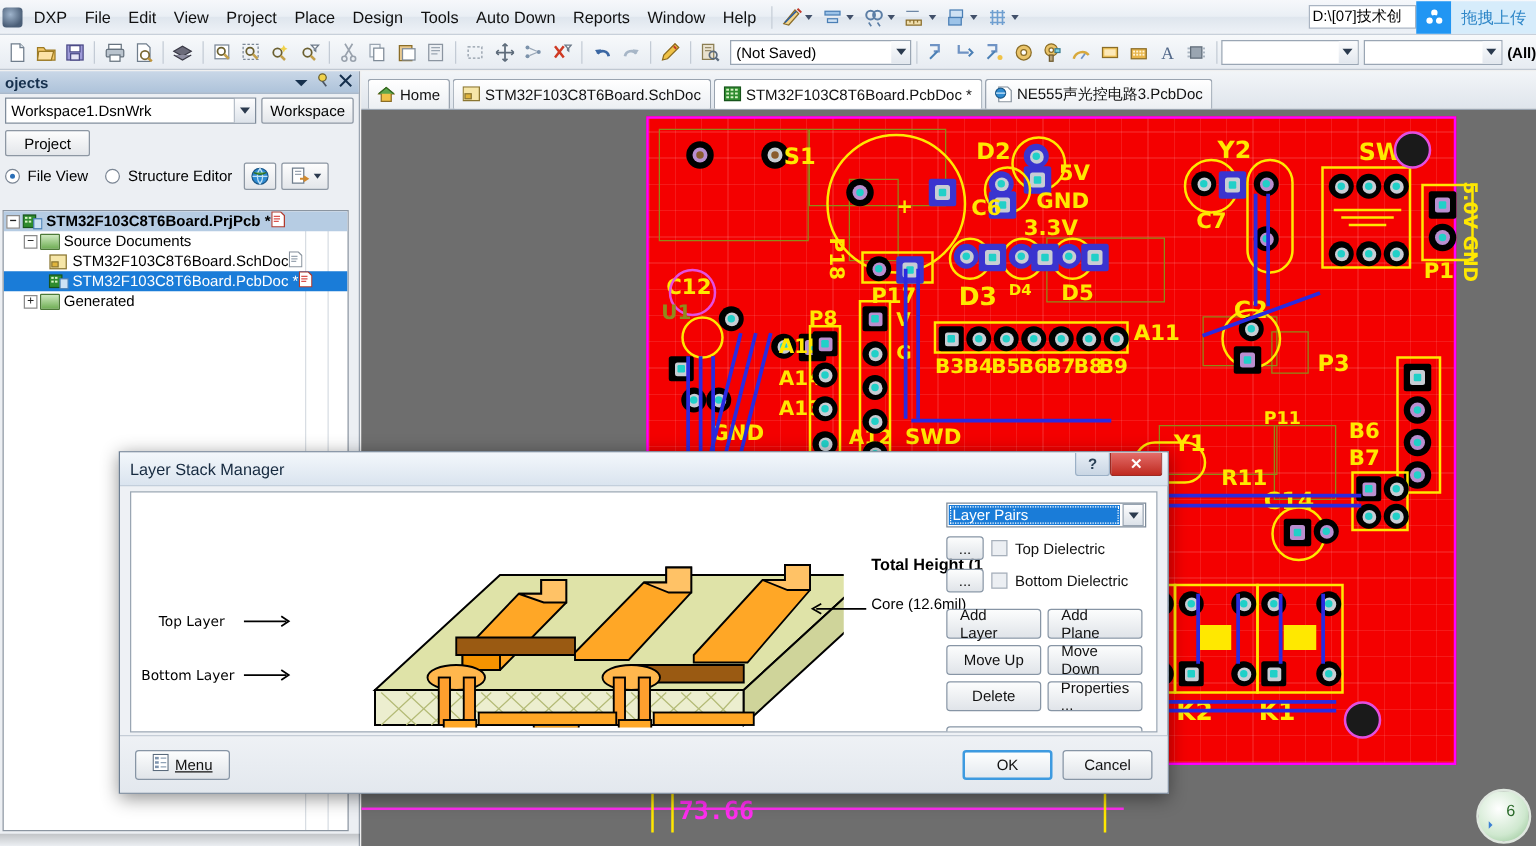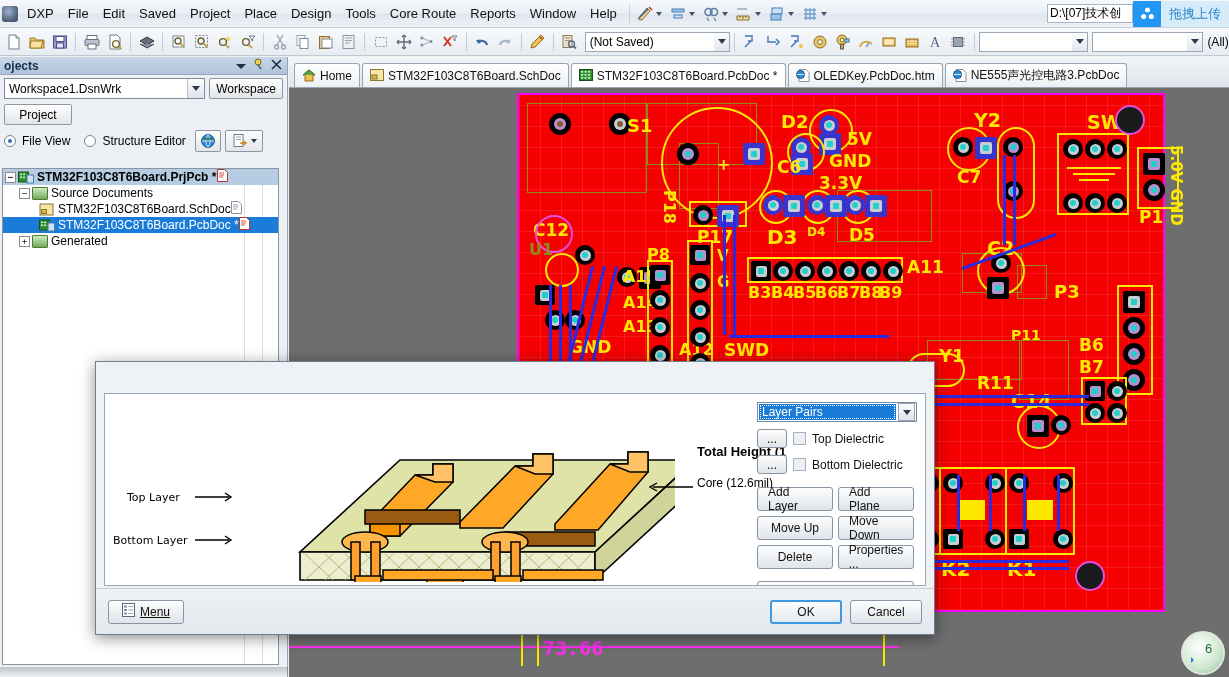--- a/index.html
+++ b/index.html
@@ -67,21 +67,21 @@
   .tb-combo {
     height: 20px; border: 1px solid #9aa6b4; background: #fff;
     display: flex; align-items: center; font-size: 12px; padding-left: 4px;
   }
   .tb-combo .arrow {
     margin-left: auto; width: 15px; height: 18px;
     display: flex; align-items: center; justify-content: center;
     background: linear-gradient(to bottom, #fbfcfd, #e2e7ee);
   }
   .cb-tri { width: 0; height: 0; border-left: 4px solid transparent; border-right: 4px solid transparent; border-top: 5px solid #2b3a4e; }
-  .all-label { font-size: 12px; margin-left: 4px; }
+  .all-label { font-size: 12px; margin-left: 4px; font-weight: bold; }
 
   
   .panel {
     position: absolute; left: 0; top: 57px; width: 288px; height: 620px;
     background: #eceff3; border-right: 1px solid #9aa4b0;
   }
   .panel-title {
     height: 18px; background: linear-gradient(to bottom, #c9d7e7, #aec3da);
     display: flex; align-items: center; padding-left: 4px;
     font-size: 12px; font-weight: bold; color: #16304d;
@@ -257,26 +257,26 @@
 </head>
 <body>
 
 <div id="app">
 
   <div class="menubar">
     <div class="dxp-logo"></div>
     <div class="menu-item">DXP</div>
     <div class="menu-item">File</div>
     <div class="menu-item">Edit</div>
-    <div class="menu-item">Saved</div>
+    <div class="menu-item">View</div>
     <div class="menu-item">Project</div>
     <div class="menu-item">Place</div>
     <div class="menu-item">Design</div>
     <div class="menu-item">Tools</div>
-    <div class="menu-item">Core Route</div>
+    <div class="menu-item">Auto Down</div>
     <div class="menu-item">Reports</div>
     <div class="menu-item">Window</div>
     <div class="menu-item">Help</div>
 
     <div class="mbsep"></div>
     <div class="mbicon">
       <svg width="17" height="16" viewBox="0 0 17 16">
           <path d="M2 13 L11 2 l3 3 L6 14 Z" fill="#f3d58b" stroke="#8a6d2a"></path>
           <path d="M3 12 L12 3" stroke="#2e5fa3" stroke-width="1.4"></path>
           <path d="M13 1 l3 3" stroke="#c0392b" stroke-width="1.6"></path>
@@ -780,30 +780,20 @@
       <span>STM32F103C8T6Board.PcbDoc *</span>
     </div>
     <div class="tab">
       <span class="tab-ico">
         <svg width="14" height="13" viewBox="0 0 14 13">
             <path d="M3 0.5 h7 l3 3 v9 h-10 Z" fill="#fff" stroke="#8a949f"></path>
             <circle cx="4.5" cy="5.5" r="4" fill="#2f8bd1" stroke="#1a5686"></circle>
             <path d="M0.8 5.5 h7.4" stroke="#cfe8fa"></path>
           </svg>
       </span>
-      <span>OLEDKey.PcbDoc.htm</span>
-    </div>
-    <div class="tab">
-      <span class="tab-ico">
-        <svg width="14" height="13" viewBox="0 0 14 13">
-            <path d="M3 0.5 h7 l3 3 v9 h-10 Z" fill="#fff" stroke="#8a949f"></path>
-            <circle cx="4.5" cy="5.5" r="4" fill="#2f8bd1" stroke="#1a5686"></circle>
-            <path d="M0.8 5.5 h7.4" stroke="#cfe8fa"></path>
-          </svg>
-      </span>
       <span>NE555声光控电路3.PcbDoc</span>
     </div>
   </div>
 
   <div class="canvas">
 
     <div class="pcb-board">
       <div class="pcb-mesh"></div>
 
       <div class="orect" style="left:8px;top:8px;width:120px;height:90px;"></div>
@@ -1316,20 +1306,27 @@
 
     <div class="compass">
       <svg width="40" height="40" viewBox="0 0 40 40">
           <text x="22" y="20" font-size="13" fill="#2b6b2b" font-family="Liberation Sans, sans-serif">6</text>
           <path d="M8 30 l0 -6 l3 3 Z" fill="#3b7fd4"></path>
         </svg>
     </div>
   </div>
 
   <div class="dialog">
+    <div class="dlg-title">
+      <span>Layer Stack Manager</span>
+      <span class="tbtns">
+        <span class="help-btn">?</span>
+        <span class="close-btn">✕</span>
+      </span>
+    </div>
 
     <div class="dlg-body">
 
       <div class="art">
         <svg width="560" height="180" viewBox="0 0 560 180">
 
           <polygon points="185,150 480,150 580,58 285,58" fill="#dfe3a8" stroke="#000" stroke-width="1.6"></polygon>
           <polygon points="185,150 185,178 480,178 480,150" fill="#eceecf" stroke="#000" stroke-width="1.6"></polygon>
           <polygon points="480,150 480,178 580,86 580,58" fill="#cfd49a" stroke="#000" stroke-width="1.6"></polygon>
 

